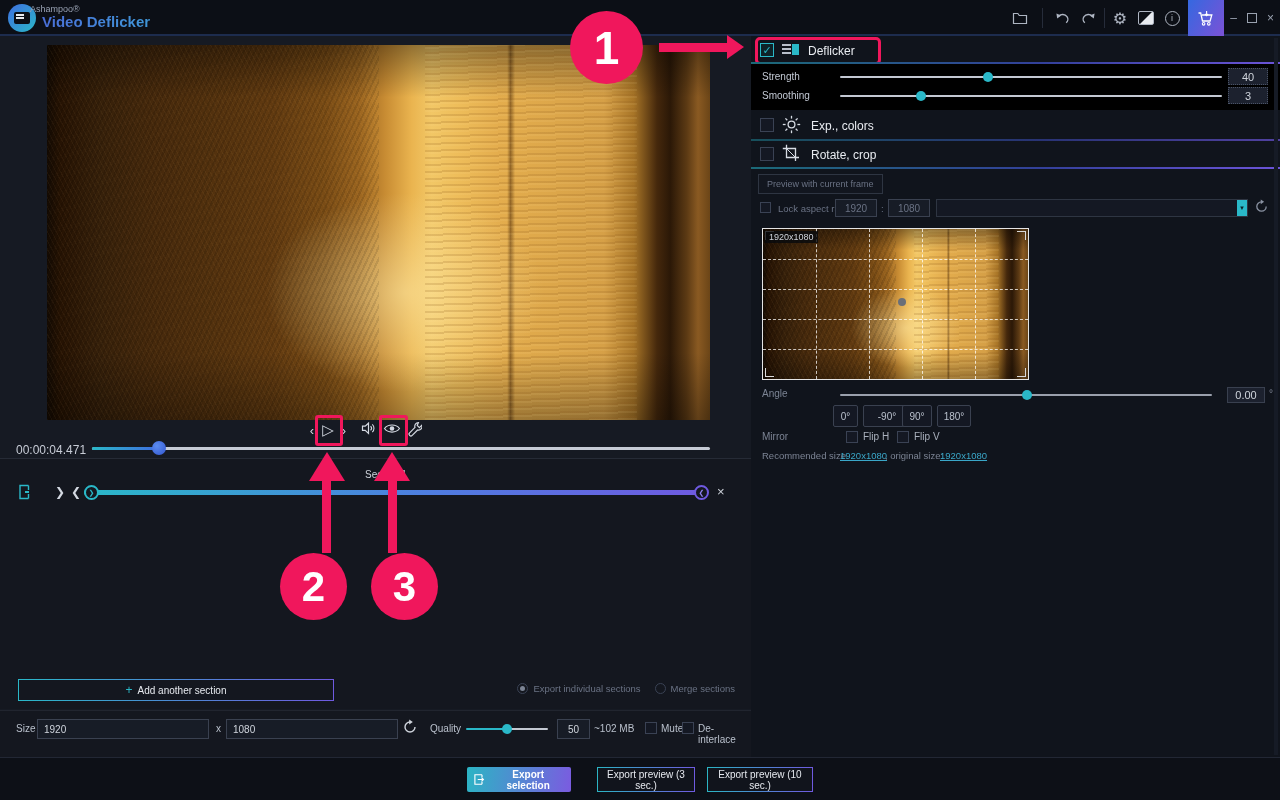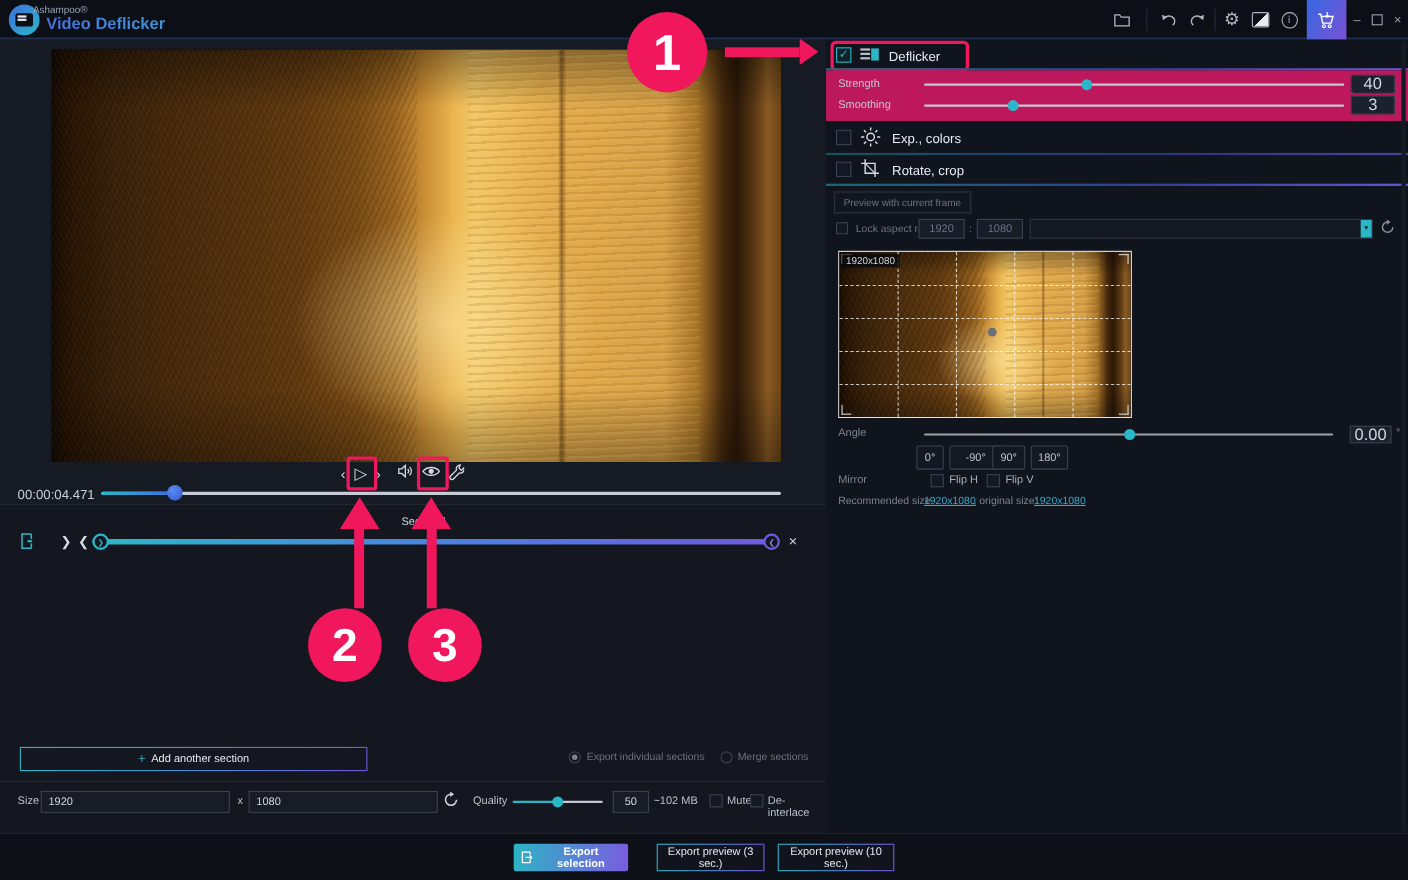--- a/index.html
+++ b/index.html
@@ -73,24 +73,24 @@
             display:flex;align-items:center;justify-content:center;gap:6px;border-radius:2px;}
   .btn-outline{position:absolute;top:9px;height:25px;background:#11141c;color:#e6e9ef;font-size:10px;
                border:1px solid;border-image:linear-gradient(90deg,#2bb5c4,#6f5ae0) 1;
                display:flex;align-items:center;justify-content:center;border-radius:2px;}
   
   .panel{position:absolute;left:751px;top:36px;width:529px;height:721px;background:#10141c;}
   .sep-grad{position:absolute;left:0;width:529px;height:2px;background:linear-gradient(90deg,#1b6a78,#33409a 55%,#6b54d8);}
   .hdr-label{font-size:12px;color:#e8ebf0;}
   .cb-teal{position:absolute;width:14px;height:14px;border:1px solid #2ab8c8;background:#0e2228;box-sizing:border-box;
            color:#2ab8c8;font-size:11px;line-height:12px;text-align:center;}
-  .sliderblock{position:absolute;left:0;top:28px;width:529px;height:46px;background:#be185d;}
+  .sliderblock{position:absolute;left:0;top:28px;width:529px;height:46px;background:#000000;}
   .track{position:absolute;height:2px;background:#c3c8d2;border-radius:1px;}
   .thumb{position:absolute;width:10px;height:10px;border-radius:50%;background:#2ab8c8;top:-4px;}
-  .valbox{position:absolute;background:#1c212e;border:1px dotted #4a5366;color:#cfd4dc;font-size:15px;
+  .valbox{position:absolute;background:#1c212e;border:1px dotted #4a5366;color:#cfd4dc;font-size:11px;
           display:flex;align-items:center;justify-content:center;box-sizing:border-box;}
   .dimtxt{font-size:9.5px;color:#6a7284;}
   .graytxt{font-size:10px;color:#7c8494;}
   .rotbtn{position:absolute;top:0;height:22px;border:1px solid #3a4150;background:#141823;color:#b9c0cc;
           font-size:10px;display:flex;align-items:center;justify-content:center;border-radius:2px;box-sizing:border-box;}
   .link{font-size:9.5px;color:#3aa7c8;text-decoration:underline;}
   .cropprev{position:absolute;left:11px;top:192px;width:265px;height:150px;border:1px solid #e4e4e4;overflow:hidden;}
   .gridv{position:absolute;top:0;bottom:0;width:0;border-left:1px dashed rgba(255,255,255,.75);}
   .gridh{position:absolute;left:0;right:0;height:0;border-top:1px dashed rgba(255,255,255,.75);}
   .cornL{position:absolute;width:8px;height:8px;border:1px solid #d8d8d8;}

